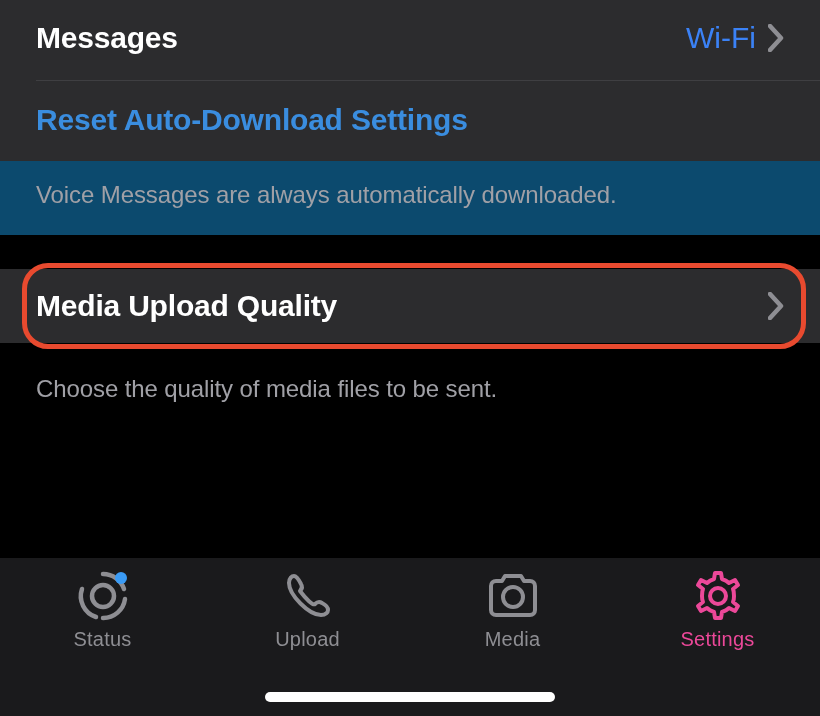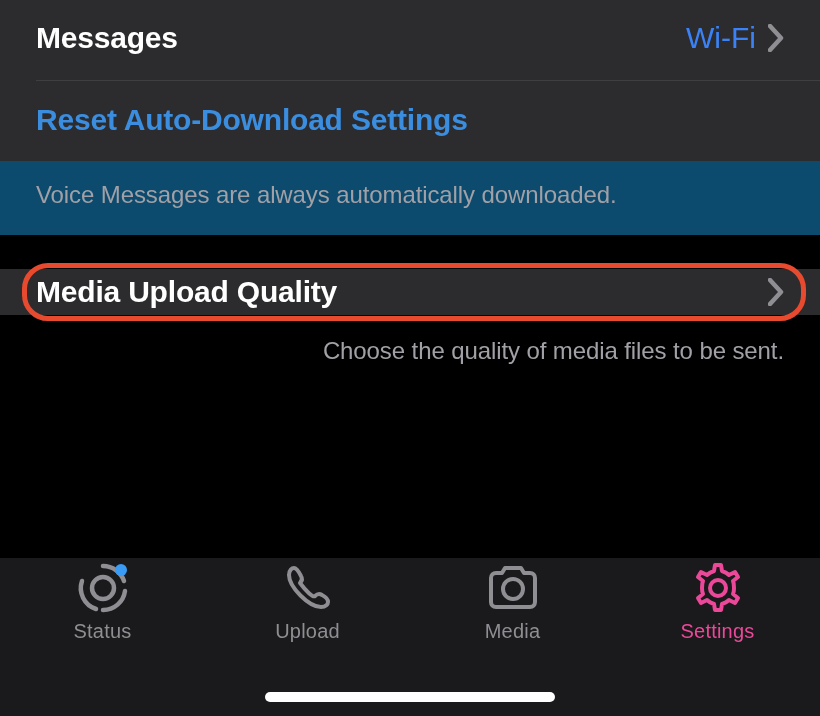--- a/index.html
+++ b/index.html
@@ -76,53 +76,52 @@
       position: relative;
       margin-top: 34px;
     }
     .list-section.single {
       background: #2c2c2e;
     }
     .media-row {
       display: flex;
       align-items: center;
       justify-content: space-between;
-      padding: 6px 36px;
+      padding: 20px 36px;
       margin-top: 32px;
     }
     .highlight-box {
       position: absolute;
       left: 22px;
       right: 14px;
       top: -6px;
       bottom: -6px;
       border: 5px solid #e84a2f;
       border-radius: 26px;
       pointer-events: none;
     }
     .choose-note {
       background: #000;
-      padding: 22px 36px 10px;
+      padding: 32px 36px 10px;
       font-size: 24px;
       color: #a0a0a6;
       font-weight: 500;
       letter-spacing: -0.1px;
-      text-align: right;
     }
     .tabbar {
       position: absolute;
       bottom: 0;
       left: 0;
       right: 0;
       height: 158px;
       background: #1a1a1c;
       display: flex;
       justify-content: space-around;
       align-items: flex-start;
-      padding-top: 4px;
+      padding-top: 12px;
     }
     .tab-item {
       display: flex;
       flex-direction: column;
       align-items: center;
       gap: 6px;
       width: 160px;
       cursor: pointer;
     }
     .tab-icon {

